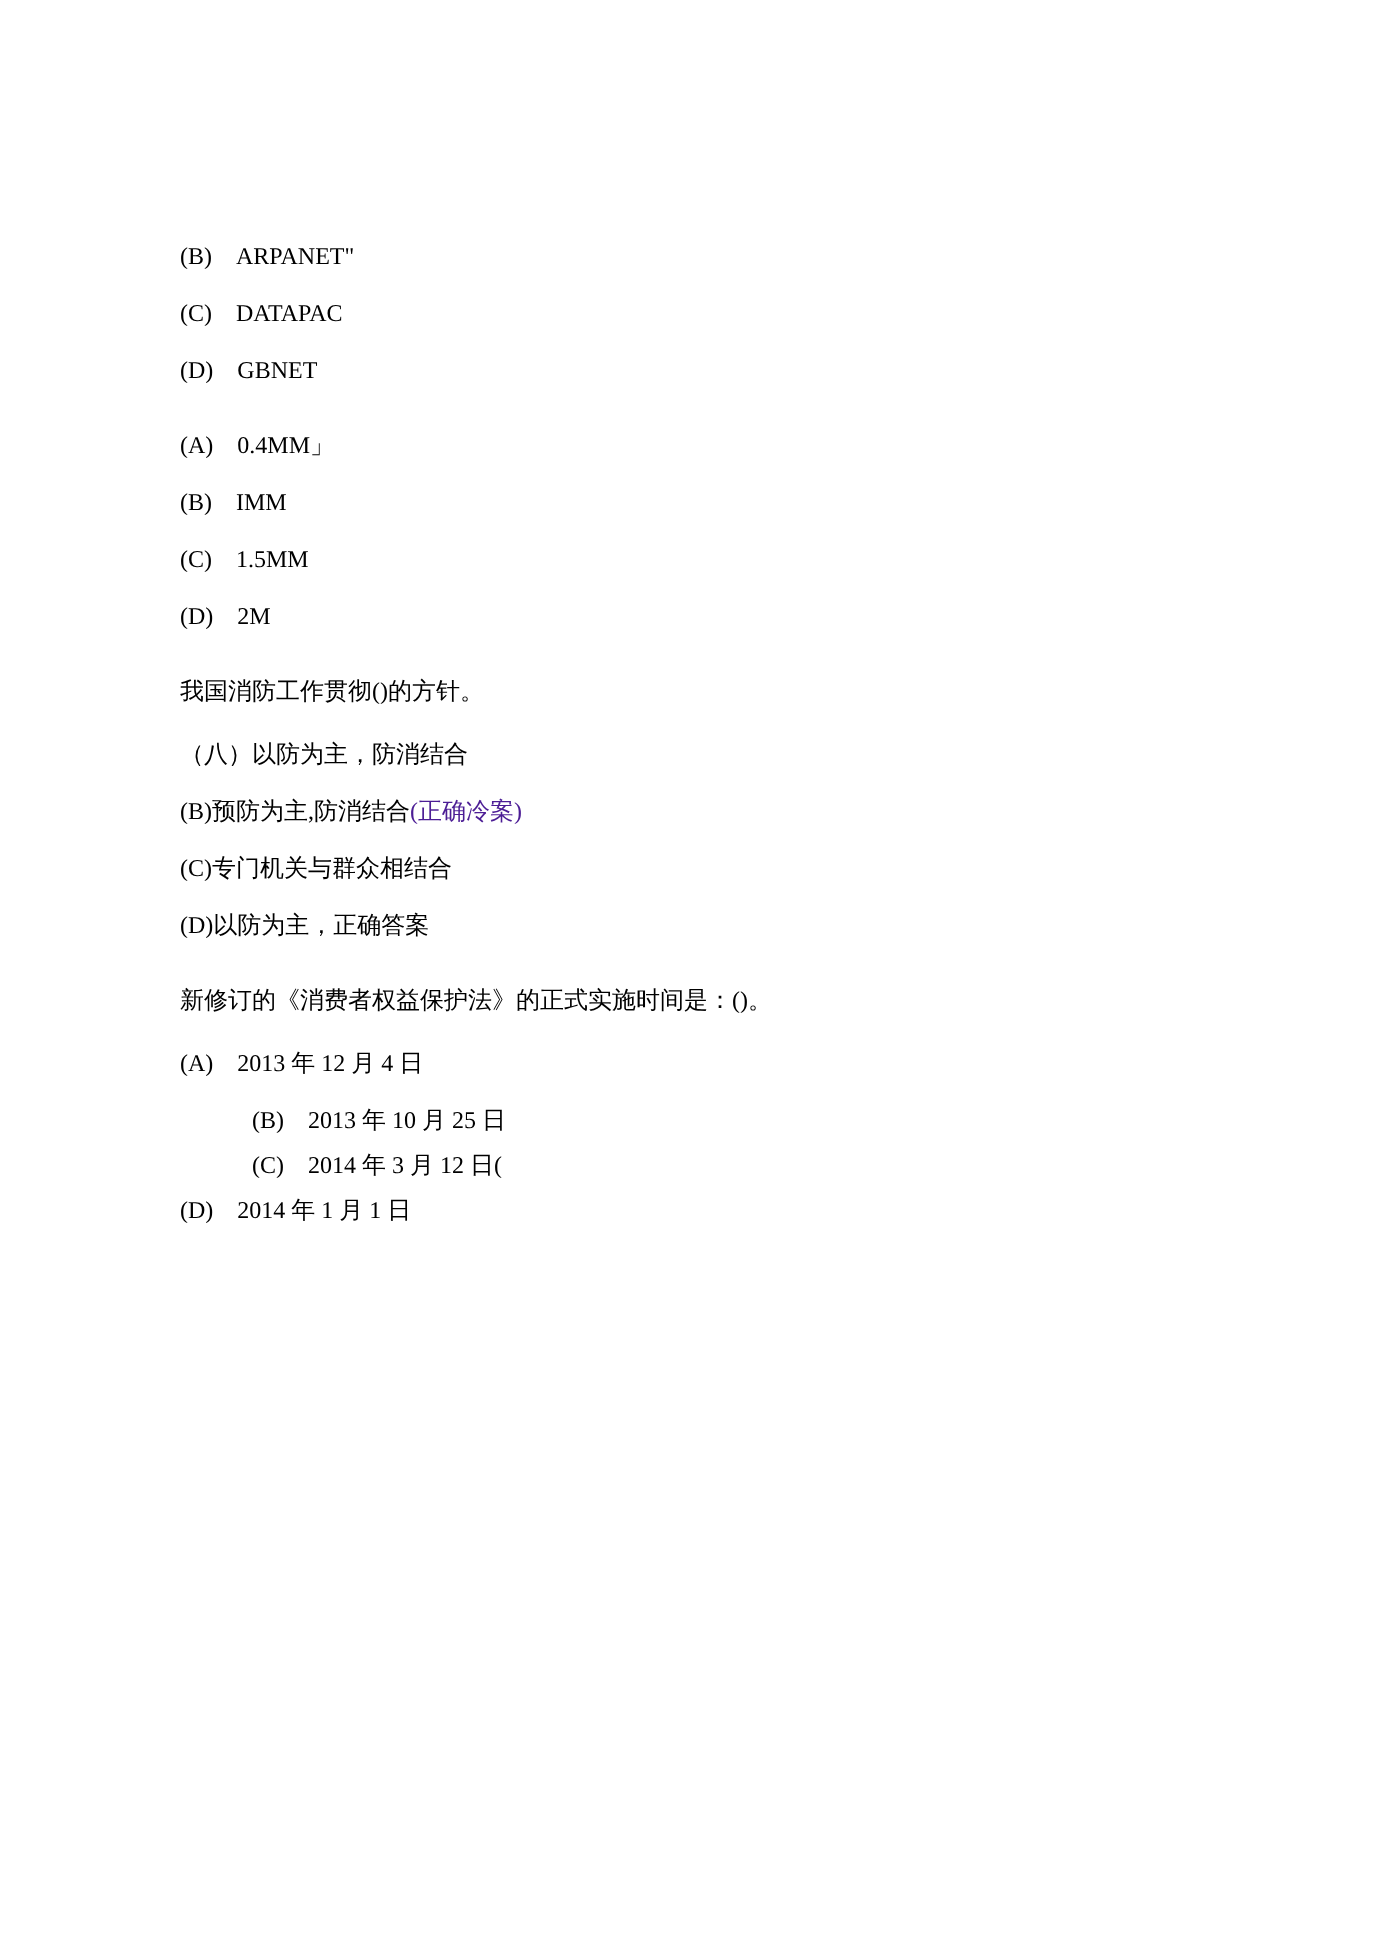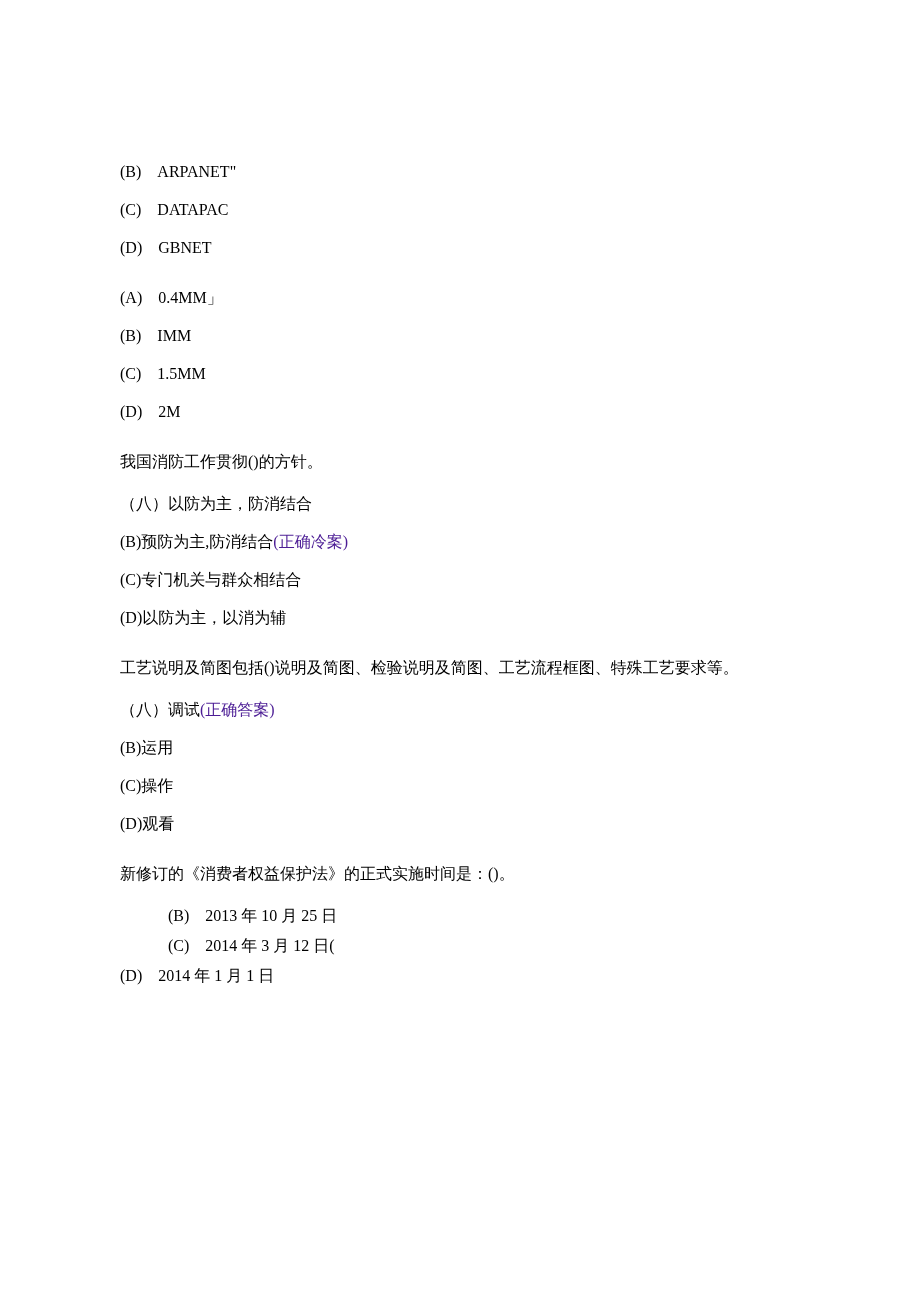--- a/index.html
+++ b/index.html
@@ -54,35 +54,27 @@
     <div class="option last-option">(D)　2M</div>
   </div>
 
   <div class="question">
     <div class="q-text">我国消防工作贯彻()的方针。</div>
     <div class="option">（八）以防为主，防消结合</div>
     <div class="option">
       <span>(B)预防为主,防消结合</span><span class="correct">(正确冷案)</span>
     </div>
     <div class="option">(C)专门机关与群众相结合</div>
-    <div class="option last-option">(D)以防为主，以消为辅</div>
+    <div class="option last-option">(D)以防为主，正确答案</div>
   </div>
 
-  <div class="question">
-    <div class="q-text">工艺说明及简图包括()说明及简图、检验说明及简图、工艺流程框图、特殊工艺要求等。</div>
-    <div class="option">
-      <span>（八）调试</span><span class="correct">(正确答案)</span>
-    </div>
-    <div class="option">(B)运用</div>
-    <div class="option">(C)操作</div>
-    <div class="option last-option">(D)观看</div>
-  </div>
 
   <div class="question">
     <div class="q-text">新修订的《消费者权益保护法》的正式实施时间是：()。</div>
+    <div class="option">(A)　2013 年 12 月 4 日</div>
     <div class="tight">
       <div class="option">(B)　2013 年 10 月 25 日</div>
       <div class="option">(C)　2014 年 3 月 12 日(</div>
     </div>
     <div class="option last-option">(D)　2014 年 1 月 1 日</div>
   </div>
 
 </div>
 
 </body></html>

